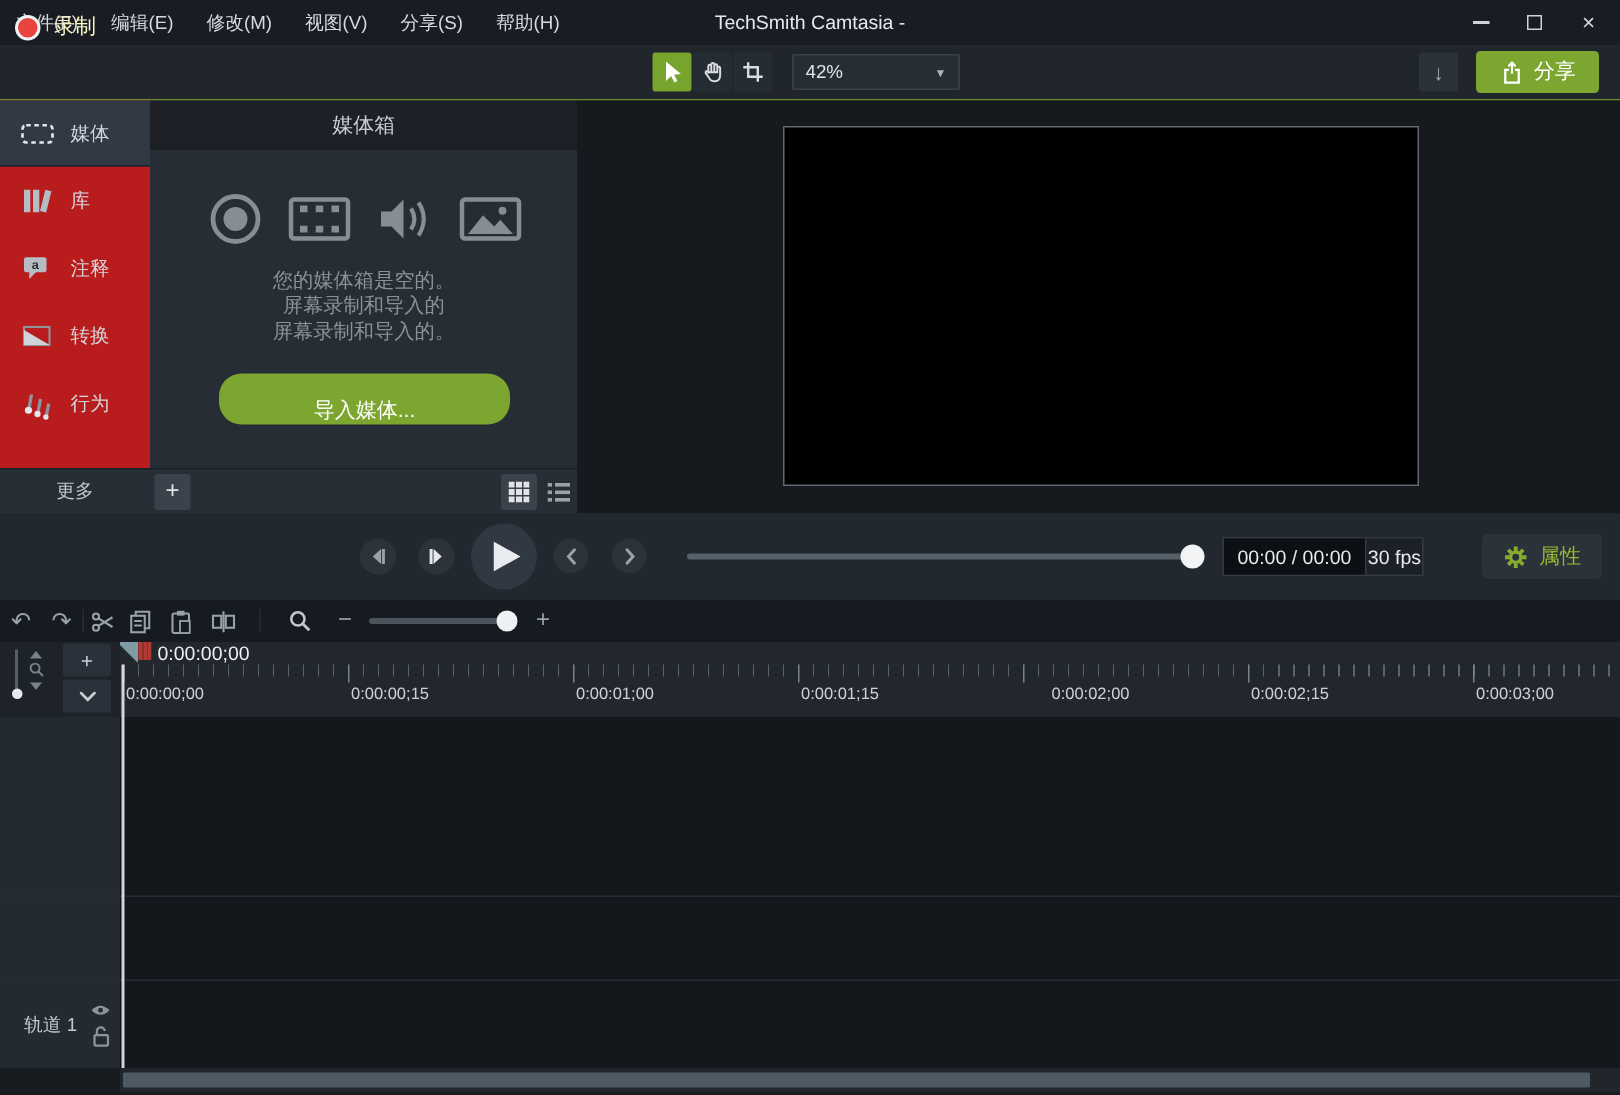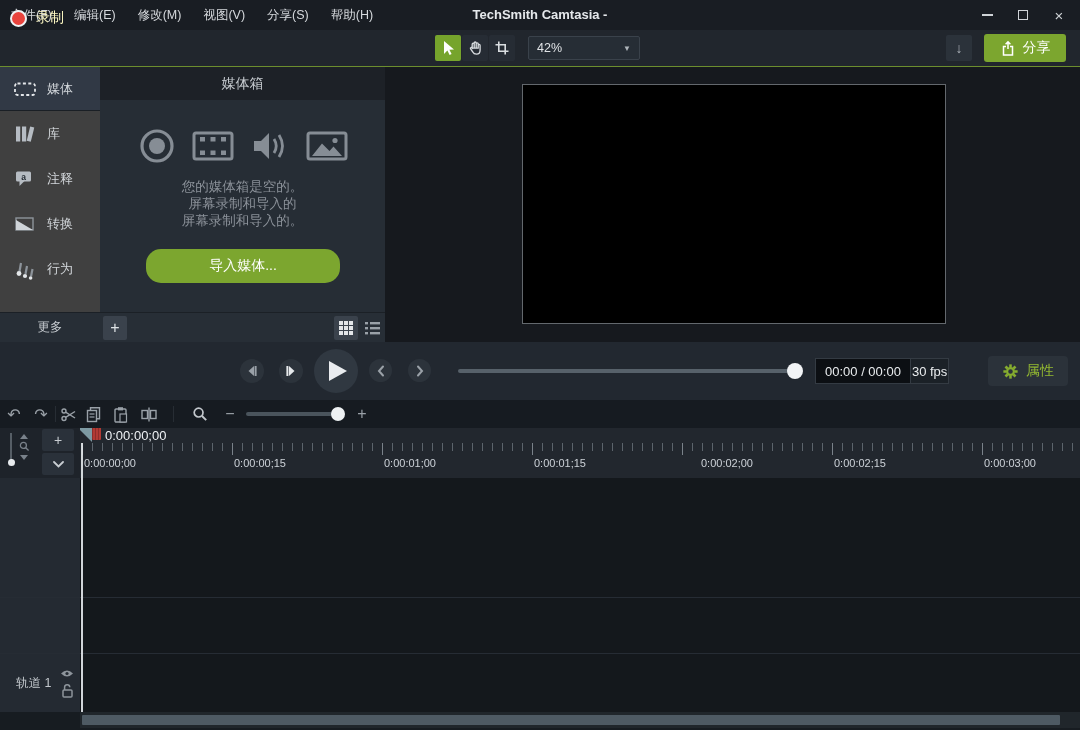--- a/index.html
+++ b/index.html
@@ -5,21 +5,21 @@
   * { margin:0; padding:0; box-sizing:border-box; }
   html,body { background:#0b0e11; }
   body { font-family:"Liberation Sans","DejaVu Sans",sans-serif; }
   #win { position:relative; width:1080px; height:730px; background:#14181d; overflow:hidden; color:#d8dbde; }
   .abs { position:absolute; }
   .flex { display:flex; align-items:center; }
 
   
   #menubar { left:0; top:0; width:1080px; height:30px; background:#191d23; }
   .menu-item { padding:0 11px; font-size:12.5px; color:#d6d9dd; height:30px; line-height:30px; cursor:default; }
-  #win-title { left:0; right:0; top:0; height:30px; text-align:center; line-height:30px; font-size:13px; color:#e6e9ec; pointer-events:none;font-weight:bold; }
+  #win-title { left:0; right:0; top:0; height:30px; text-align:center; line-height:30px; font-size:13px; color:#e6e9ec; pointer-events:none; }
   #signin { right:132px; top:0; height:30px; font-size:12.5px; color:#d6d9dd; gap:0;margin-top:44px; }
   .caret { font-size:8px; color:#aeb4ba; }
   .winbtn { top:0; width:34px; height:30px; display:flex; align-items:center; justify-content:center; }
   .min-bar { width:11px; height:2px; background:#cfd3d7; }
   .max-box { width:10px; height:10px; border:1.5px solid #cfd3d7; }
   .close-x { font-size:15px; color:#cfd3d7; line-height:1; }
 
   
   #toolbar { left:0; top:30px; width:1080px; height:36px; background:#21262d; }
   #record-btn { left:6px; top:3px; height:30px; gap:9px; padding:0 4px; cursor:pointer; }
@@ -27,31 +27,31 @@
   #record-label { font-size:14px; color:#fef9c3; }
   .toolbtn { top:35px; width:26px; height:26px; border-radius:2px; display:flex; align-items:center; justify-content:center; }
   .toolbtn.sel { background:#76a42c; }
   .toolbtn.dim { background:#262c34; }
   #zoom-select { left:528px; top:36px; width:112px; height:24px; background:#262d35; border:1px solid #3a424b; border-radius:2px; padding:0 8px; justify-content:space-between; font-size:12.5px; color:#dfe2e5; }
   #download-btn { left:946px; top:35px; width:26px; height:26px; background:#2b323a; border-radius:2px; display:flex; align-items:center; justify-content:center; color:#aab0b6; font-size:14px; }
   #share-btn { left:984px; top:34px; width:82px; height:28px; background:#7ca62f; border-radius:3px; display:flex; align-items:center; justify-content:center; gap:7px; color:#fff; font-size:14px; }
   #green-sep { left:0; top:66px; width:1080px; height:1px; background:#6c8e2e; }
 
   
-  #sidebar { left:0; top:67px; width:100px; height:245px; background:#404040; }
+  #sidebar { left:0; top:67px; width:100px; height:245px; background:#b91c1c; }
   .side-item { height:45px; display:flex; align-items:center; padding-left:13px; gap:10px; font-size:13px; color:#d3d7db; }
   .side-item.sel { height:44px; background:#313945; border-bottom:1px solid #1a1f25; }
   #sidebar-footer { left:0; top:312px; width:100px; height:30px; background:#272e36; border-top:1px solid #1b2026; display:flex; align-items:center; justify-content:center; font-size:12.5px; color:#c3c8cd; }
 
   
   #bin-header { left:100px; top:67px; width:285px; height:33px; background:#1d2127; display:flex; align-items:center; justify-content:center; font-size:14px; color:#c9ced3; }
   #bin-body { left:100px; top:100px; width:285px; height:212px; background:#262d35; }
   #bin-icons { left:0; right:0; top:26px; display:flex; justify-content:center; gap:14px; }
   #bin-empty { left:0; right:0; top:78px; text-align:center; font-size:13.5px; line-height:17px; color:#8b9199; }
-  #import-btn { left:46px; top:149px; width:194px; height:34px; background:#7ca62f; border-radius:15px; display:flex; align-items:center; justify-content:center; font-size:14px; color:#fff; }
+  #import-btn { left:46px; top:149px; width:194px; height:34px; background:#7ca62f; border-radius:15px; display:flex; align-items:flex-end; justify-content:center; font-size:14px; color:#fff; }
   #bin-footer { left:100px; top:312px; width:285px; height:30px; background:#272e36; border-top:1px solid #1b2026; }
   .foot-btn { top:3px; width:24px; height:24px; border-radius:2px; display:flex; align-items:center; justify-content:center; }
   .foot-btn.lit { background:#3a424c; }
 
   
   #canvas-area { left:385px; top:67px; width:695px; height:275px; background:#16191e; }
   #canvas { left:137px; top:17px; width:424px; height:240px; background:#000; border:1px solid #63686d; }
 
   
   #playbar { left:0; top:342px; width:1080px; height:58px; background:#222830; }

